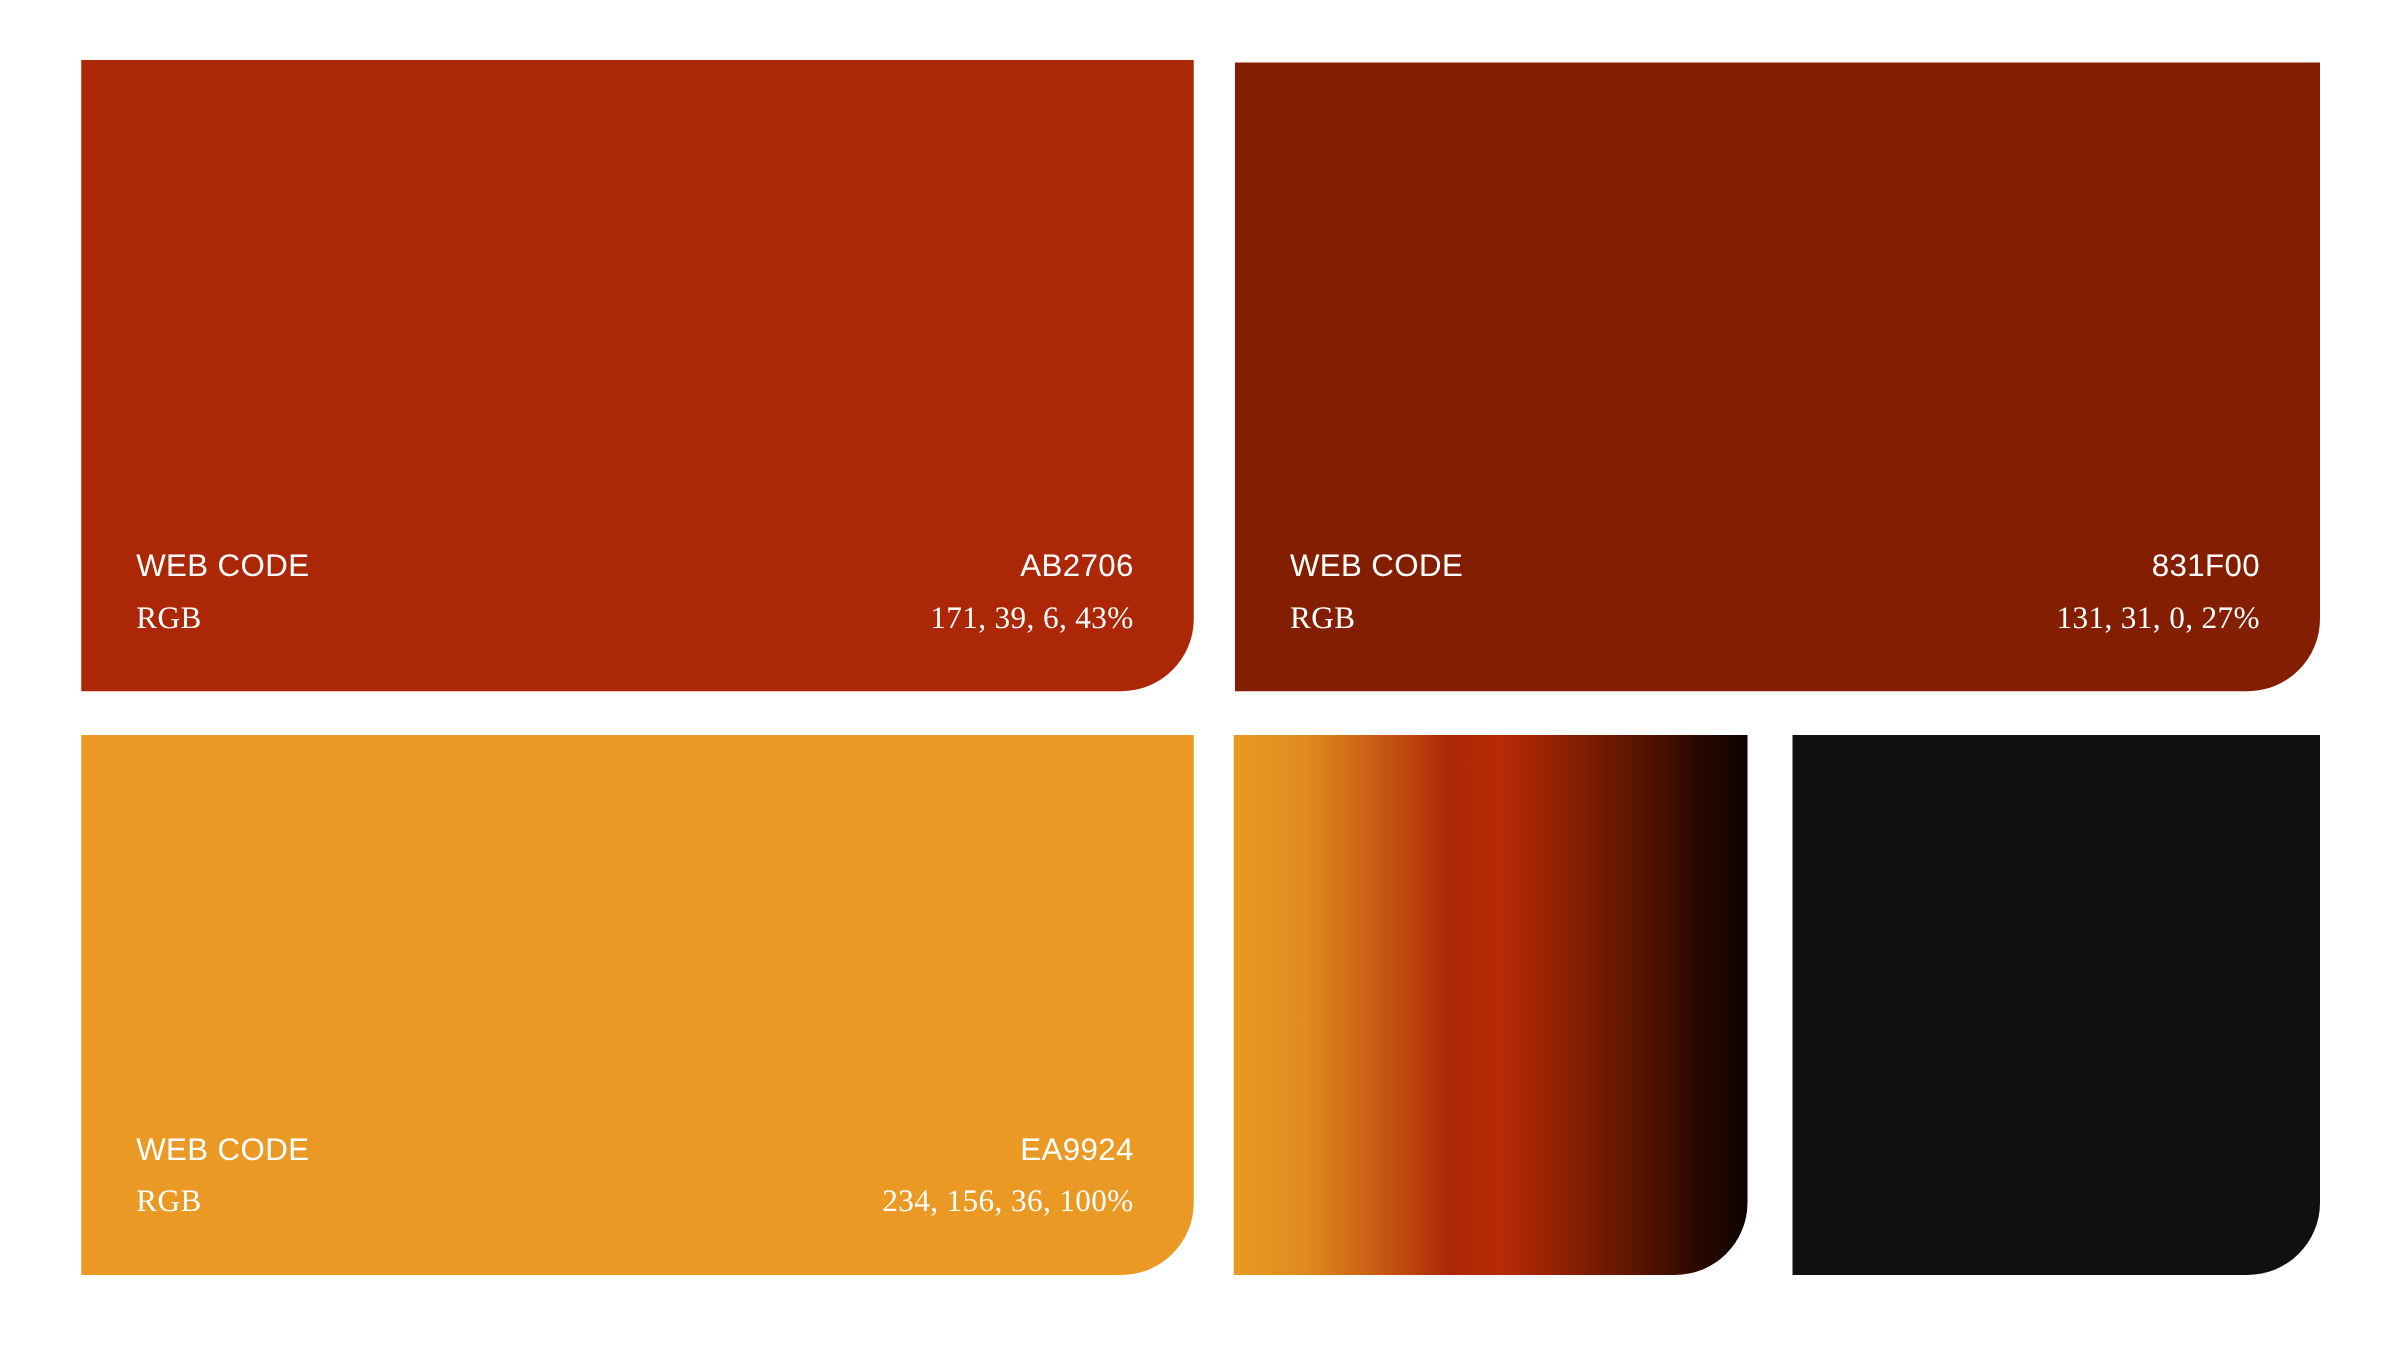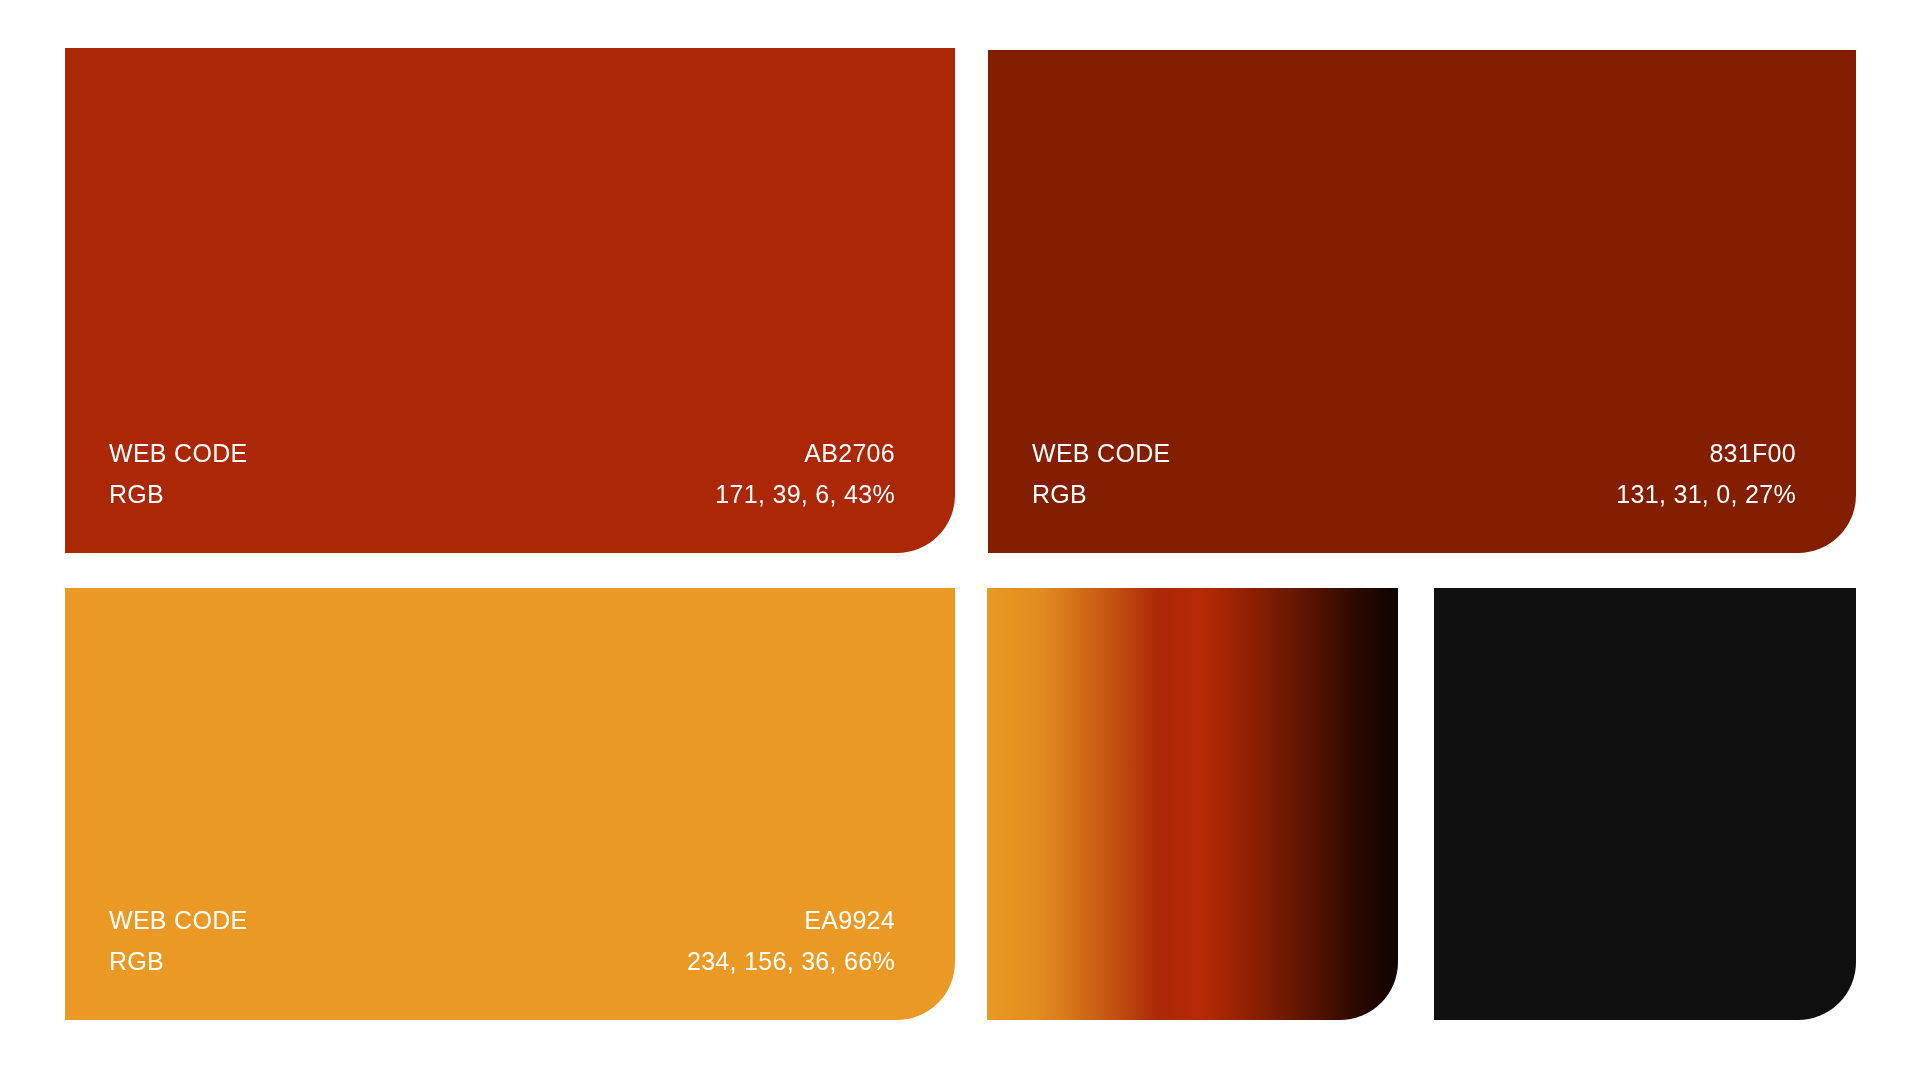--- a/index.html
+++ b/index.html
@@ -65,38 +65,39 @@
     left: 1434px;
     top: 588px;
     width: 422px;
     height: 432px;
     border-radius: 0 0 58px 0;
   }
 
   .swatch-info {
     position: absolute;
     left: 0;
-    right: 16px;
+    right: 4px;
     bottom: 0;
     padding: 0 44px 42px 44px;
     box-sizing: border-box;
   }
 
   .info-row {
     display: flex;
     justify-content: space-between;
     align-items: baseline;
     color: #ffffff;
     font-size: 25px;
     line-height: 1.32;
     letter-spacing: 0.3px;
     font-weight: 400;
   }
   .info-row + .info-row {
     margin-top: 8px;
+    font-family: Liberation Serif, serif;
   }
   .info-label {
     white-space: nowrap;
   }
   .info-value {
     white-space: nowrap;
     text-align: center;
   }
 </style>
 </head>
@@ -131,21 +132,21 @@
   </div>
 
   <div class="swatch" id="swatch-ea9924" style="background: rgb(234, 153, 36);">
     <div class="swatch-info" style="color: rgb(255, 255, 255);">
       <div class="info-row">
         <span class="info-label">WEB CODE</span>
         <span class="info-value">EA9924</span>
       </div>
       <div class="info-row">
         <span class="info-label">RGB</span>
-        <span class="info-value">234, 156, 36, 66%</span>
+        <span class="info-value">234, 156, 36, 100%</span>
       </div>
     </div>
   </div>
 
   <div class="swatch" id="swatch-gradient" style="background-image: linear-gradient(90deg, rgb(234, 153, 36) 0%, rgb(224, 138, 31) 14%, rgb(197, 84, 18) 30%, rgb(171, 39, 6) 42%, rgb(184, 42, 6) 52%, rgb(142, 33, 3) 64%, rgb(91, 20, 1) 78%, rgb(43, 9, 0) 90%, rgb(15, 3, 0) 100%);"></div>
 
   <div class="swatch" id="swatch-black" style="background: rgb(16, 16, 16);"></div>
 
 </div>
 

